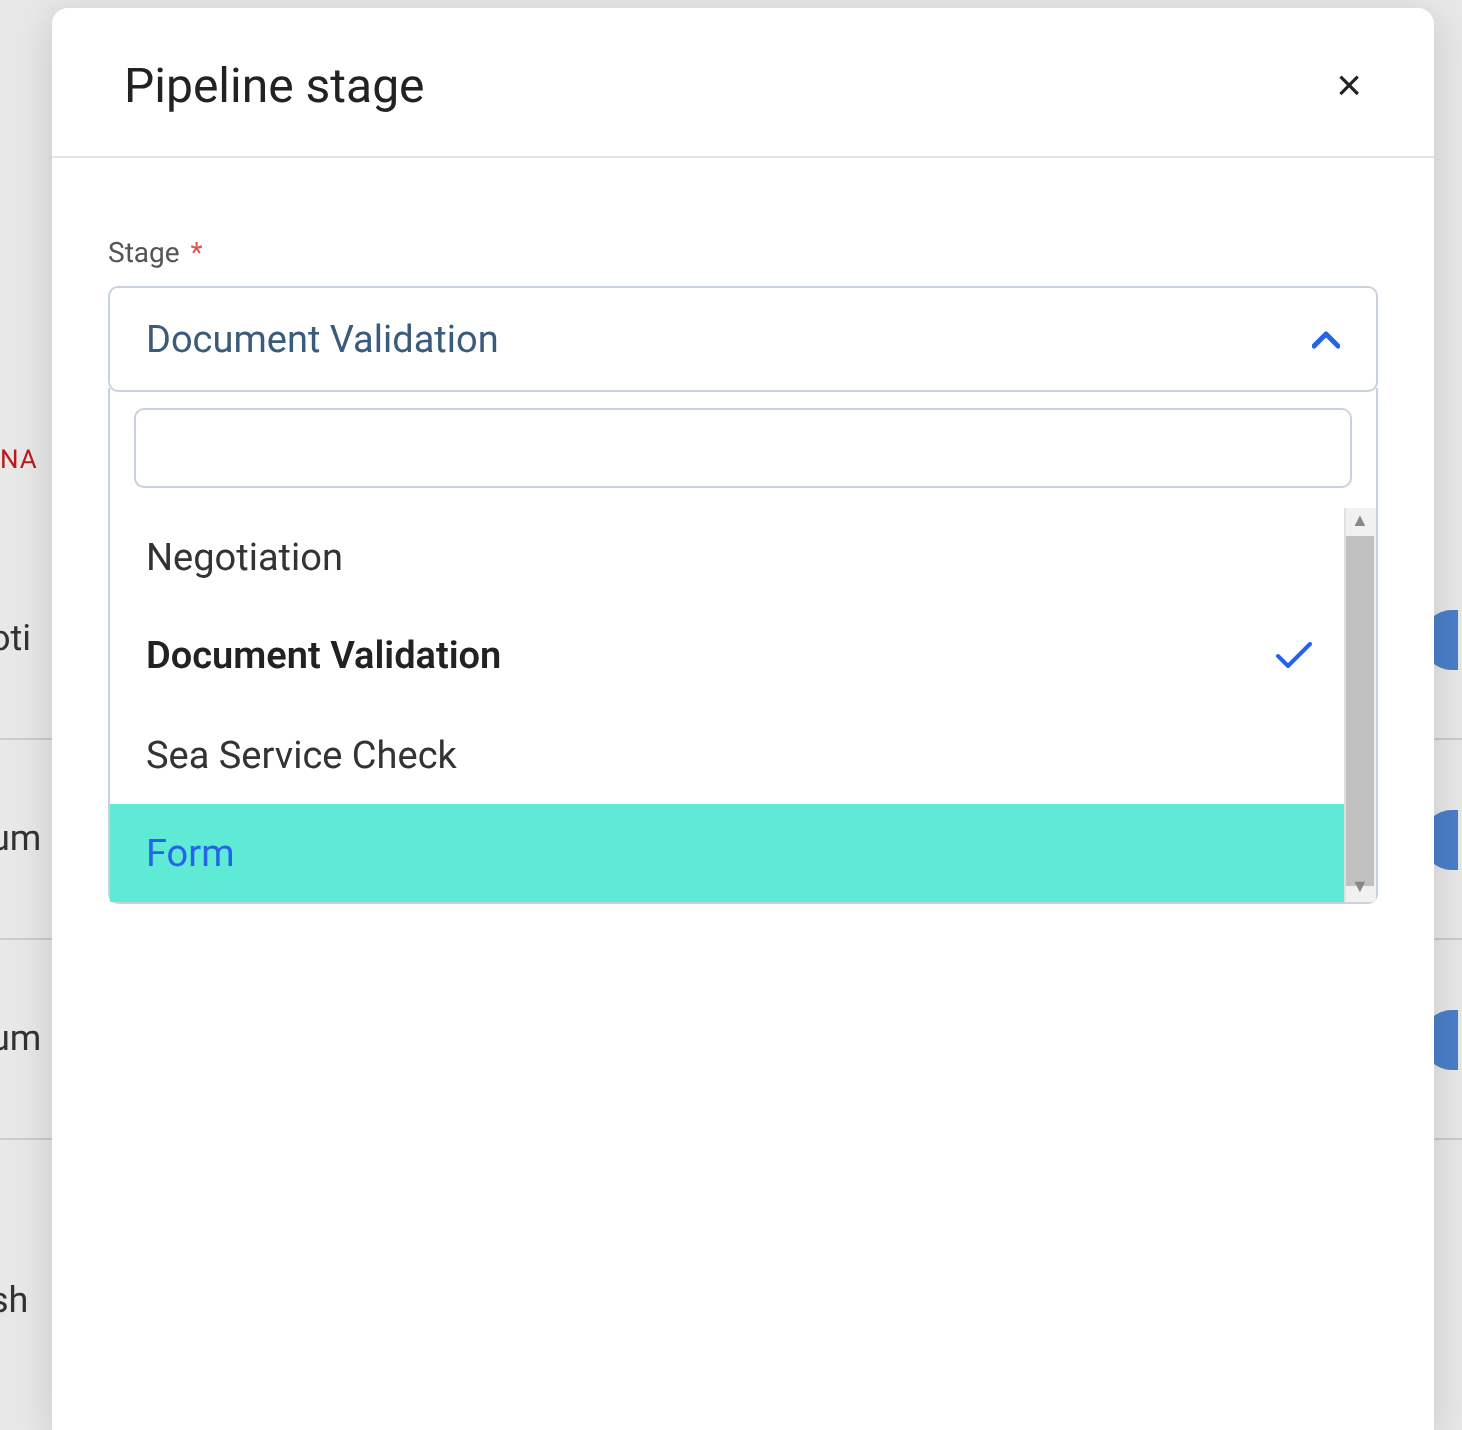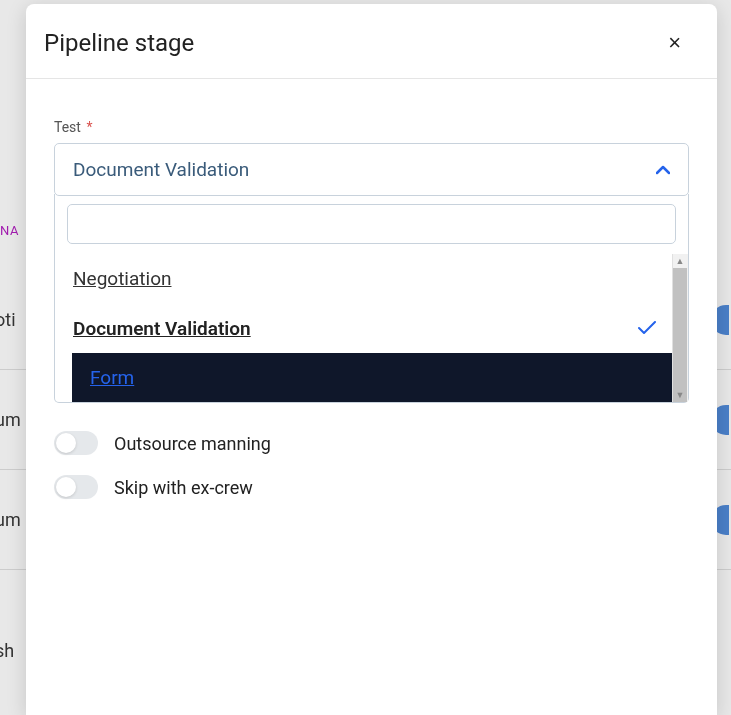--- a/index.html
+++ b/index.html
@@ -36,39 +36,39 @@
       width: 18px;
       height: 30px;
       background: #4a7fc8;
       border-radius: 15px 0 0 15px;
     }
     .bg-header {
       position: absolute;
       top: 223px;
       left: 0;
       font-size: 13px;
-      color: #a21caf;
+      color: #b91c1c;
       letter-spacing: 0.5px;
     }
     .modal {
       position: absolute;
       top: 4px;
       left: 26px;
       right: 14px;
       bottom: 0;
       background: #fff;
       border-radius: 8px 8px 0 0;
       box-shadow: 0 4px 20px rgba(0,0,0,0.15);
       overflow: hidden;
     }
     .modal-header {
       display: flex;
       align-items: center;
       justify-content: space-between;
-      padding: 22px 28px 18px 18px;
+      padding: 22px 28px 18px 36px;
       border-bottom: 1px solid #e5e5e5;
     }
     .modal-title {
       font-size: 24px;
       font-weight: 400;
       color: #222;
     }
     .close-btn {
       background: none;
       border: none;
@@ -125,26 +125,25 @@
       position: relative;
       max-height: 330px;
       overflow-y: auto;
     }
     .option {
       padding: 13px 18px;
       font-size: 19px;
       color: #333;
       cursor: pointer;
       display: flex;
-      align-items: flex-end;
+      align-items: flex-start;
       justify-content: space-between;
-      text-decoration: underline;
     }
     .option.selected { font-weight: 600; color: #222; }
-    .option.highlighted { background: #0f172a; color: #2563eb; margin-left: 17px; }
+    .option.highlighted { background: #5eead4; color: #2563eb; }
     .checkmark { color: #2563eb; font-size: 20px; }
     .red-box {
       position: absolute;
       border: 4px solid #d93025;
       pointer-events: none;
     }
     .scrollbar-track {
       position: absolute;
       right: 0;
       top: 0;
@@ -231,21 +230,21 @@
 
 <div class="modal">
   <div class="modal-header">
     <h2 class="modal-title">Pipeline stage</h2>
     <button class="close-btn">
       <span>×</span>
     </button>
   </div>
   <div class="modal-body">
     <div class="field-label">
-      <span>Test</span>
+      <span>Stage</span>
       <span class="required">*</span>
     </div>
 
     <div class="select-box">
       <span>Document Validation</span>
       <span class="chevron-up">
         <svg width="14" height="10" viewBox="0 0 14 10" fill="none">
             <path d="M1 8L7 2L13 8" stroke="#2563eb" stroke-width="2.5" stroke-linecap="round" stroke-linejoin="round"></path>
           </svg>
       </span>
@@ -260,38 +259,31 @@
           <span>Negotiation</span>
         </div>
         <div class="option selected">
           <span>Document Validation</span>
           <span class="checkmark" style="padding-right:14px">
             <svg width="18" height="14" viewBox="0 0 18 14" fill="none">
                 <path d="M1 7L6 12L17 1" stroke="#2563eb" stroke-width="2" stroke-linecap="round" stroke-linejoin="round"></path>
               </svg>
           </span>
         </div>
+        <div class="option">
+          <span>Sea Service Check</span>
+        </div>
         <div class="option highlighted">
           <span>Form</span>
         </div>
 
         <div class="scrollbar-track">
           <div class="scrollbar-arrow up">▲</div>
           <div class="scrollbar-thumb"></div>
           <div class="scrollbar-arrow down">▼</div>
         </div>
 
         <div class="red-box" style="left:-3px; top:215px; width:230px; height:55px;"></div>
       </div>
     </div>
 
-    <div class="toggles">
-      <div class="toggle-row">
-        <div class="toggle"></div>
-        <span class="toggle-label">Outsource manning</span>
-      </div>
-      <div class="toggle-row">
-        <div class="toggle"></div>
-        <span class="toggle-label">Skip with ex-crew</span>
-      </div>
-    </div>
   </div>
 </div>
 
 </body></html>

